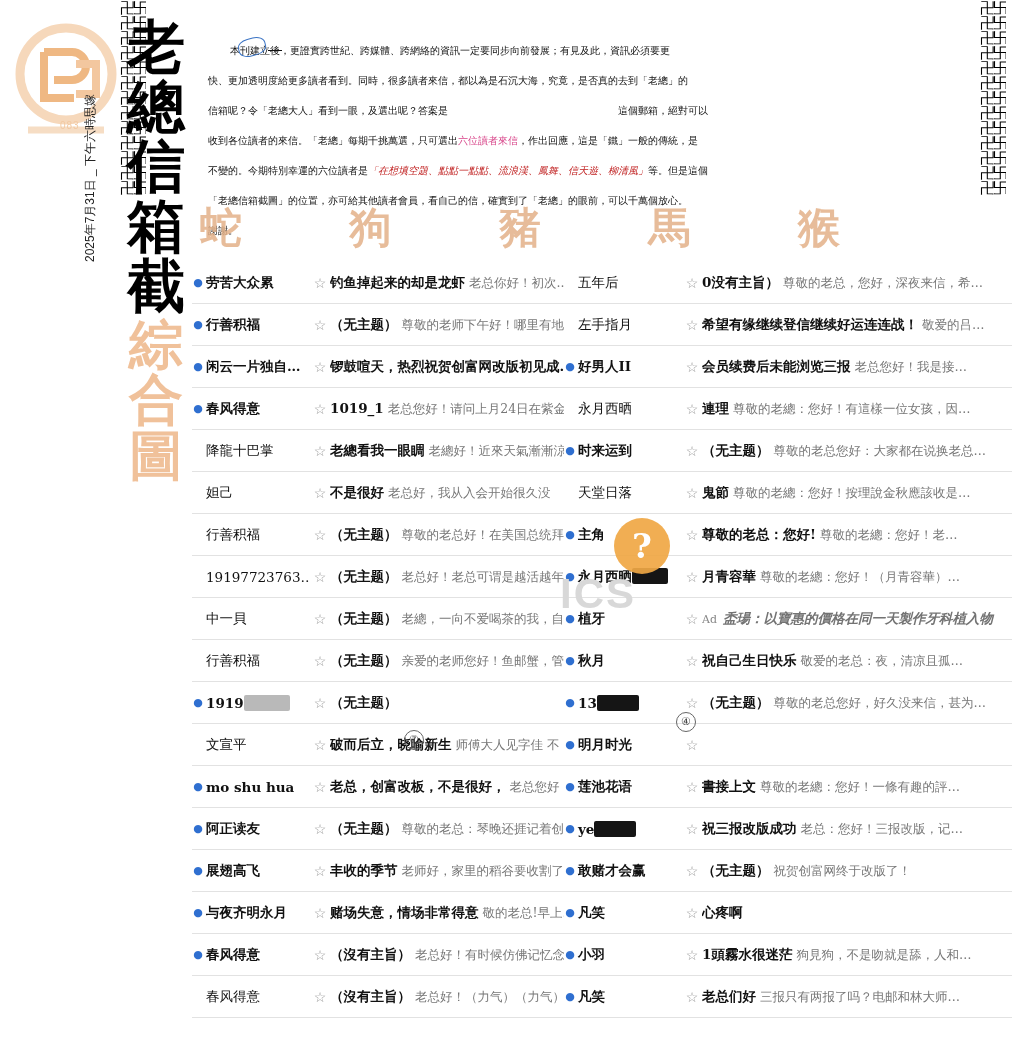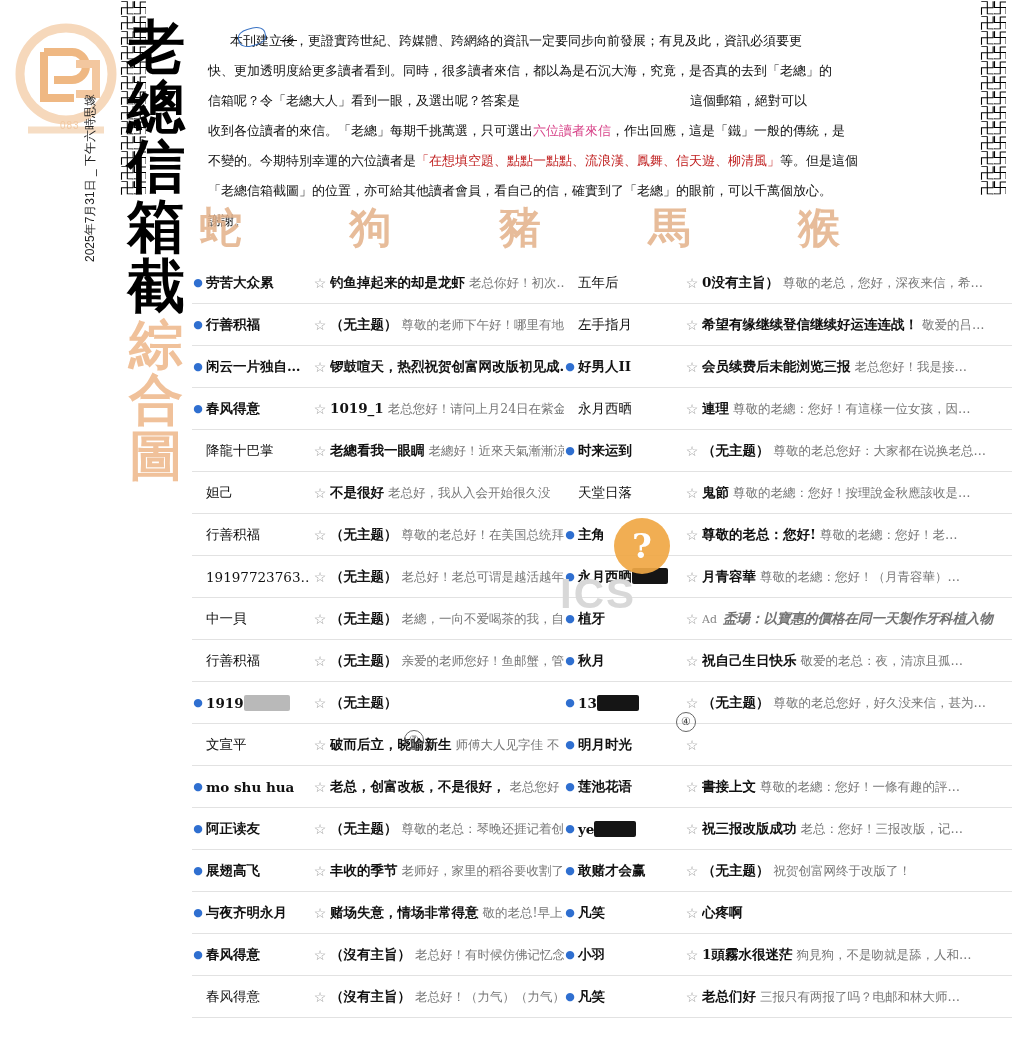--- a/index.html
+++ b/index.html
@@ -78,32 +78,32 @@
     font-size: 12px;
     color: #222;
     white-space: nowrap;
     letter-spacing: 0px;
   }
 
   
   .editorial {
     position: absolute;
     left: 208px;
-    top: 26px;
+    top: 36px;
     width: 790px;
     font-family: "DejaVu Serif", serif;
-    font-size: 13px;
+    font-size: 10px;
     line-height: 30px;
     color: #111;
     text-align: justify;
   }
   .editorial p { margin: 0; }
   .editorial .ind { display: inline-block; width: 22px; }
   .editorial .em-pink { color: #d8468a; }
-  .editorial .em-red { color: #c02020; }
+  .editorial .em-red { color: #c02020; font-style: italic; }
   .editorial .strike-word {
     position: relative;
     display: inline-block;
   }
   .editorial .strike-word::after {
     content: "";
     position: absolute;
     left: -2px; right: -2px; top: 48%;
     height: 1px;
     background: #111;

